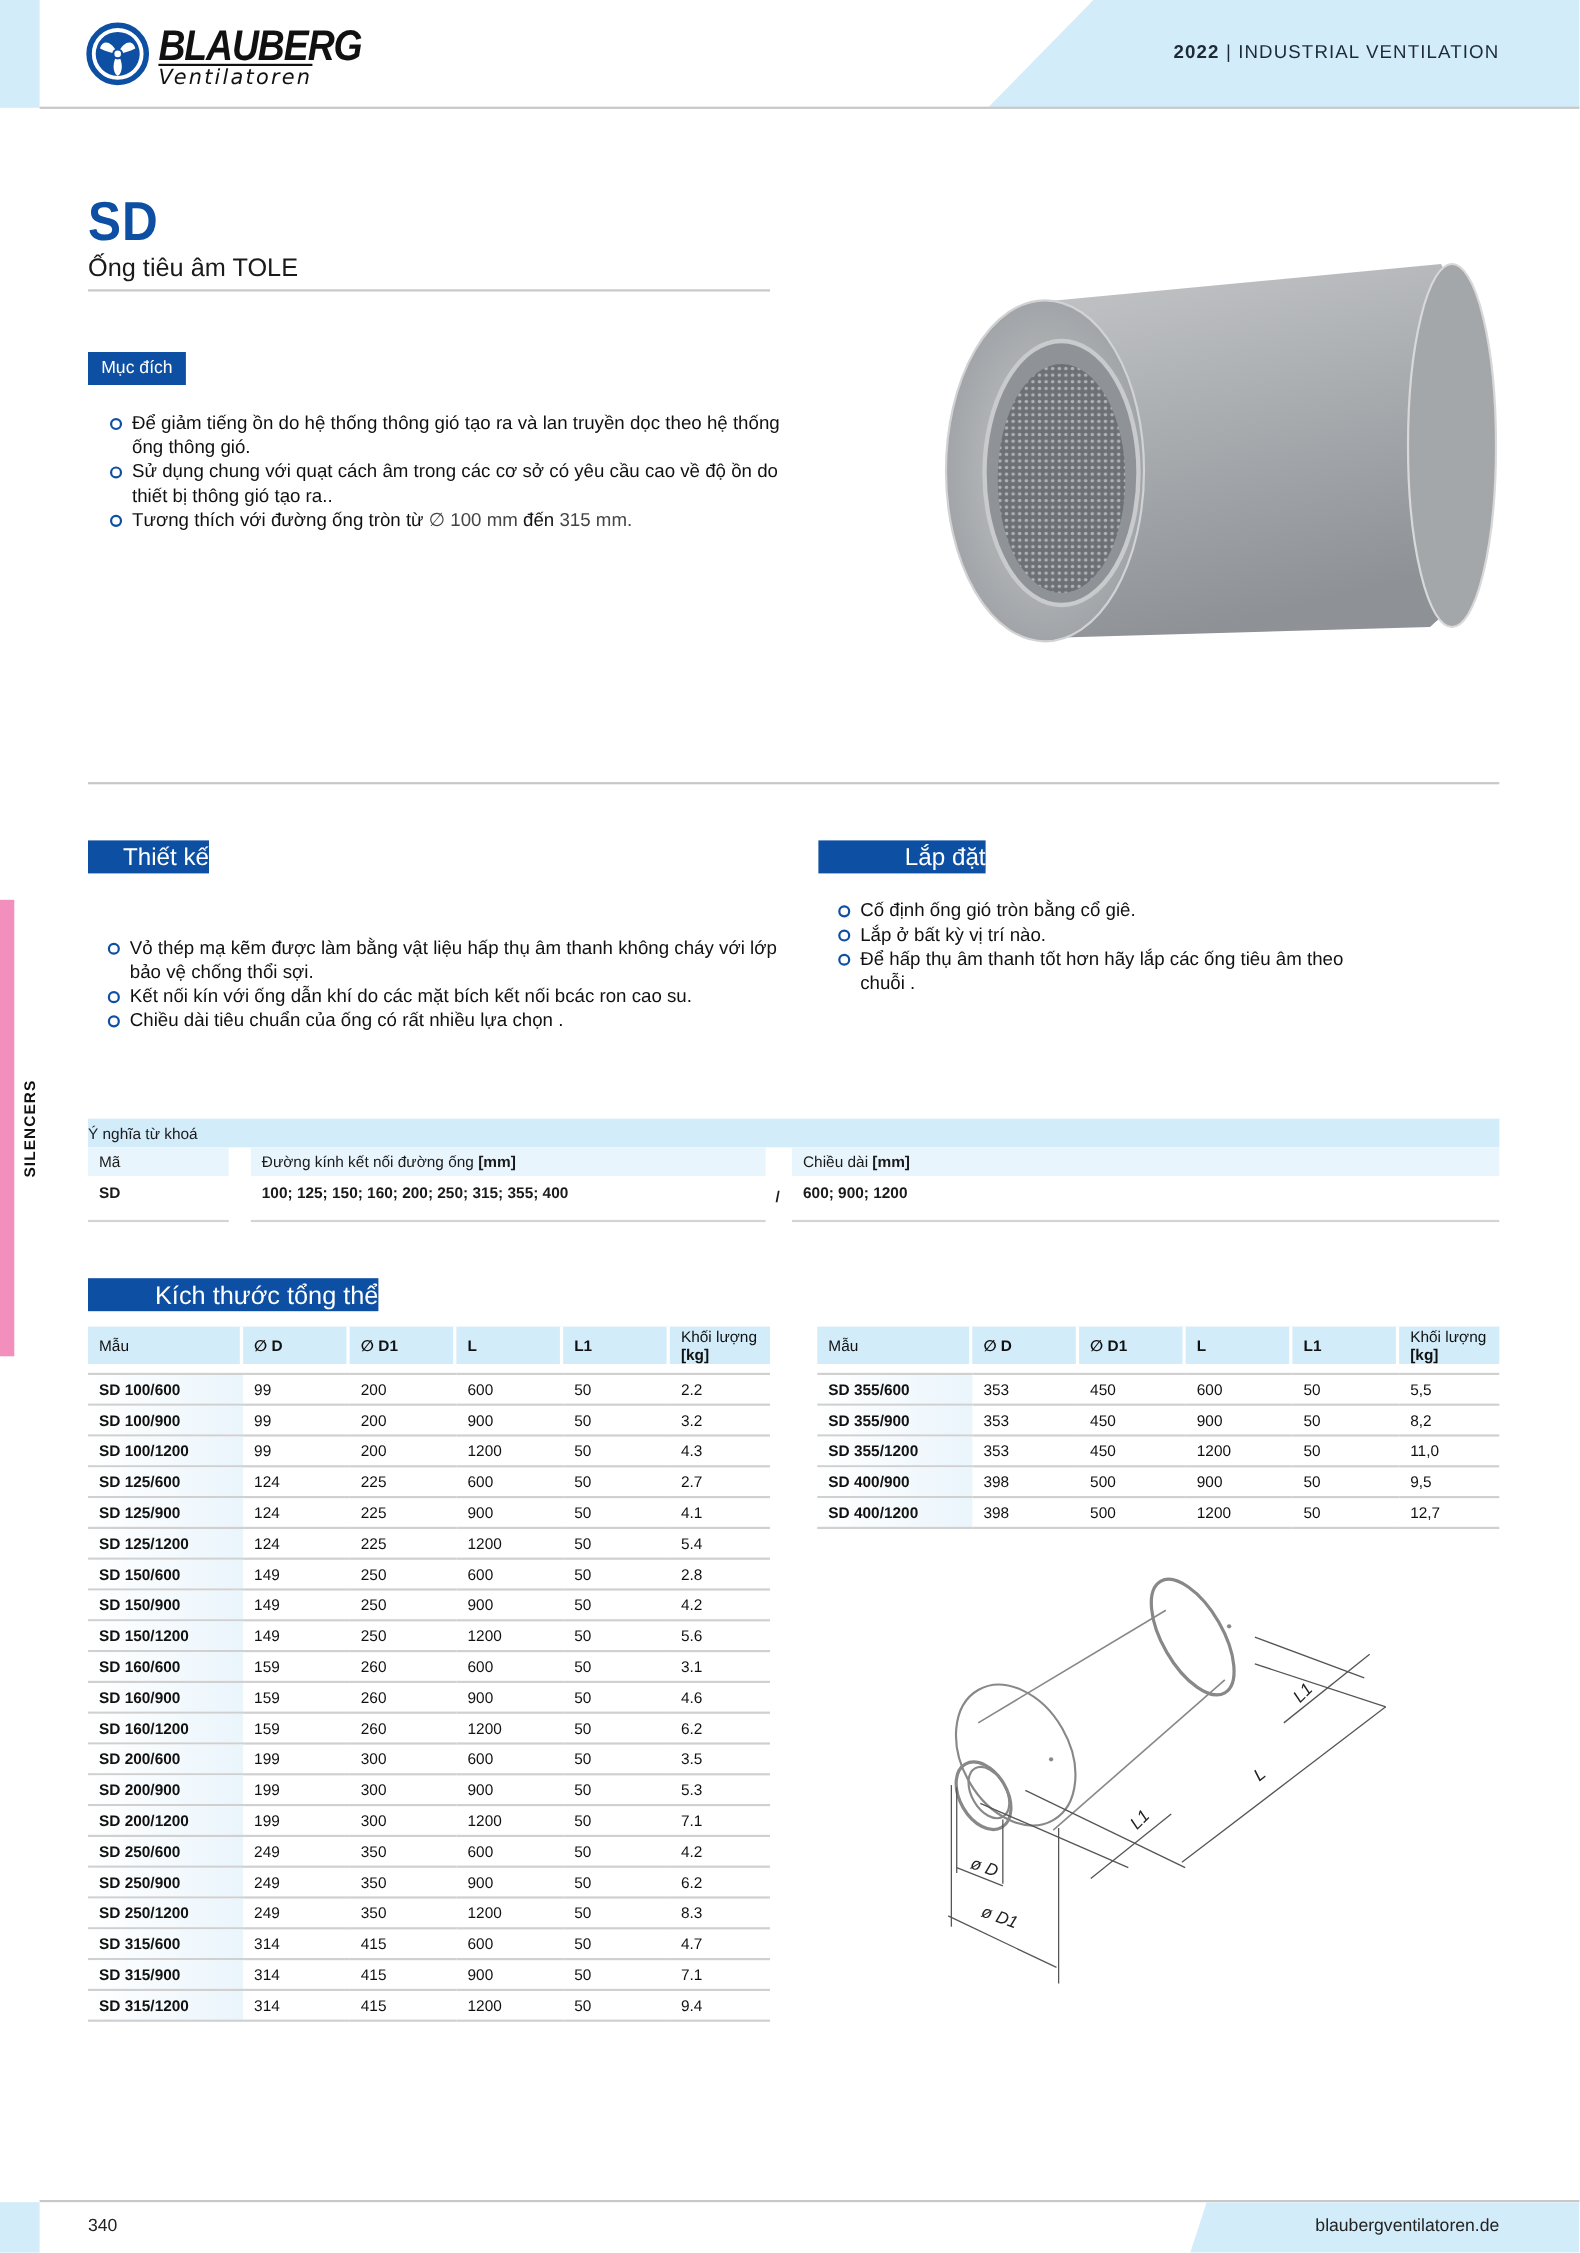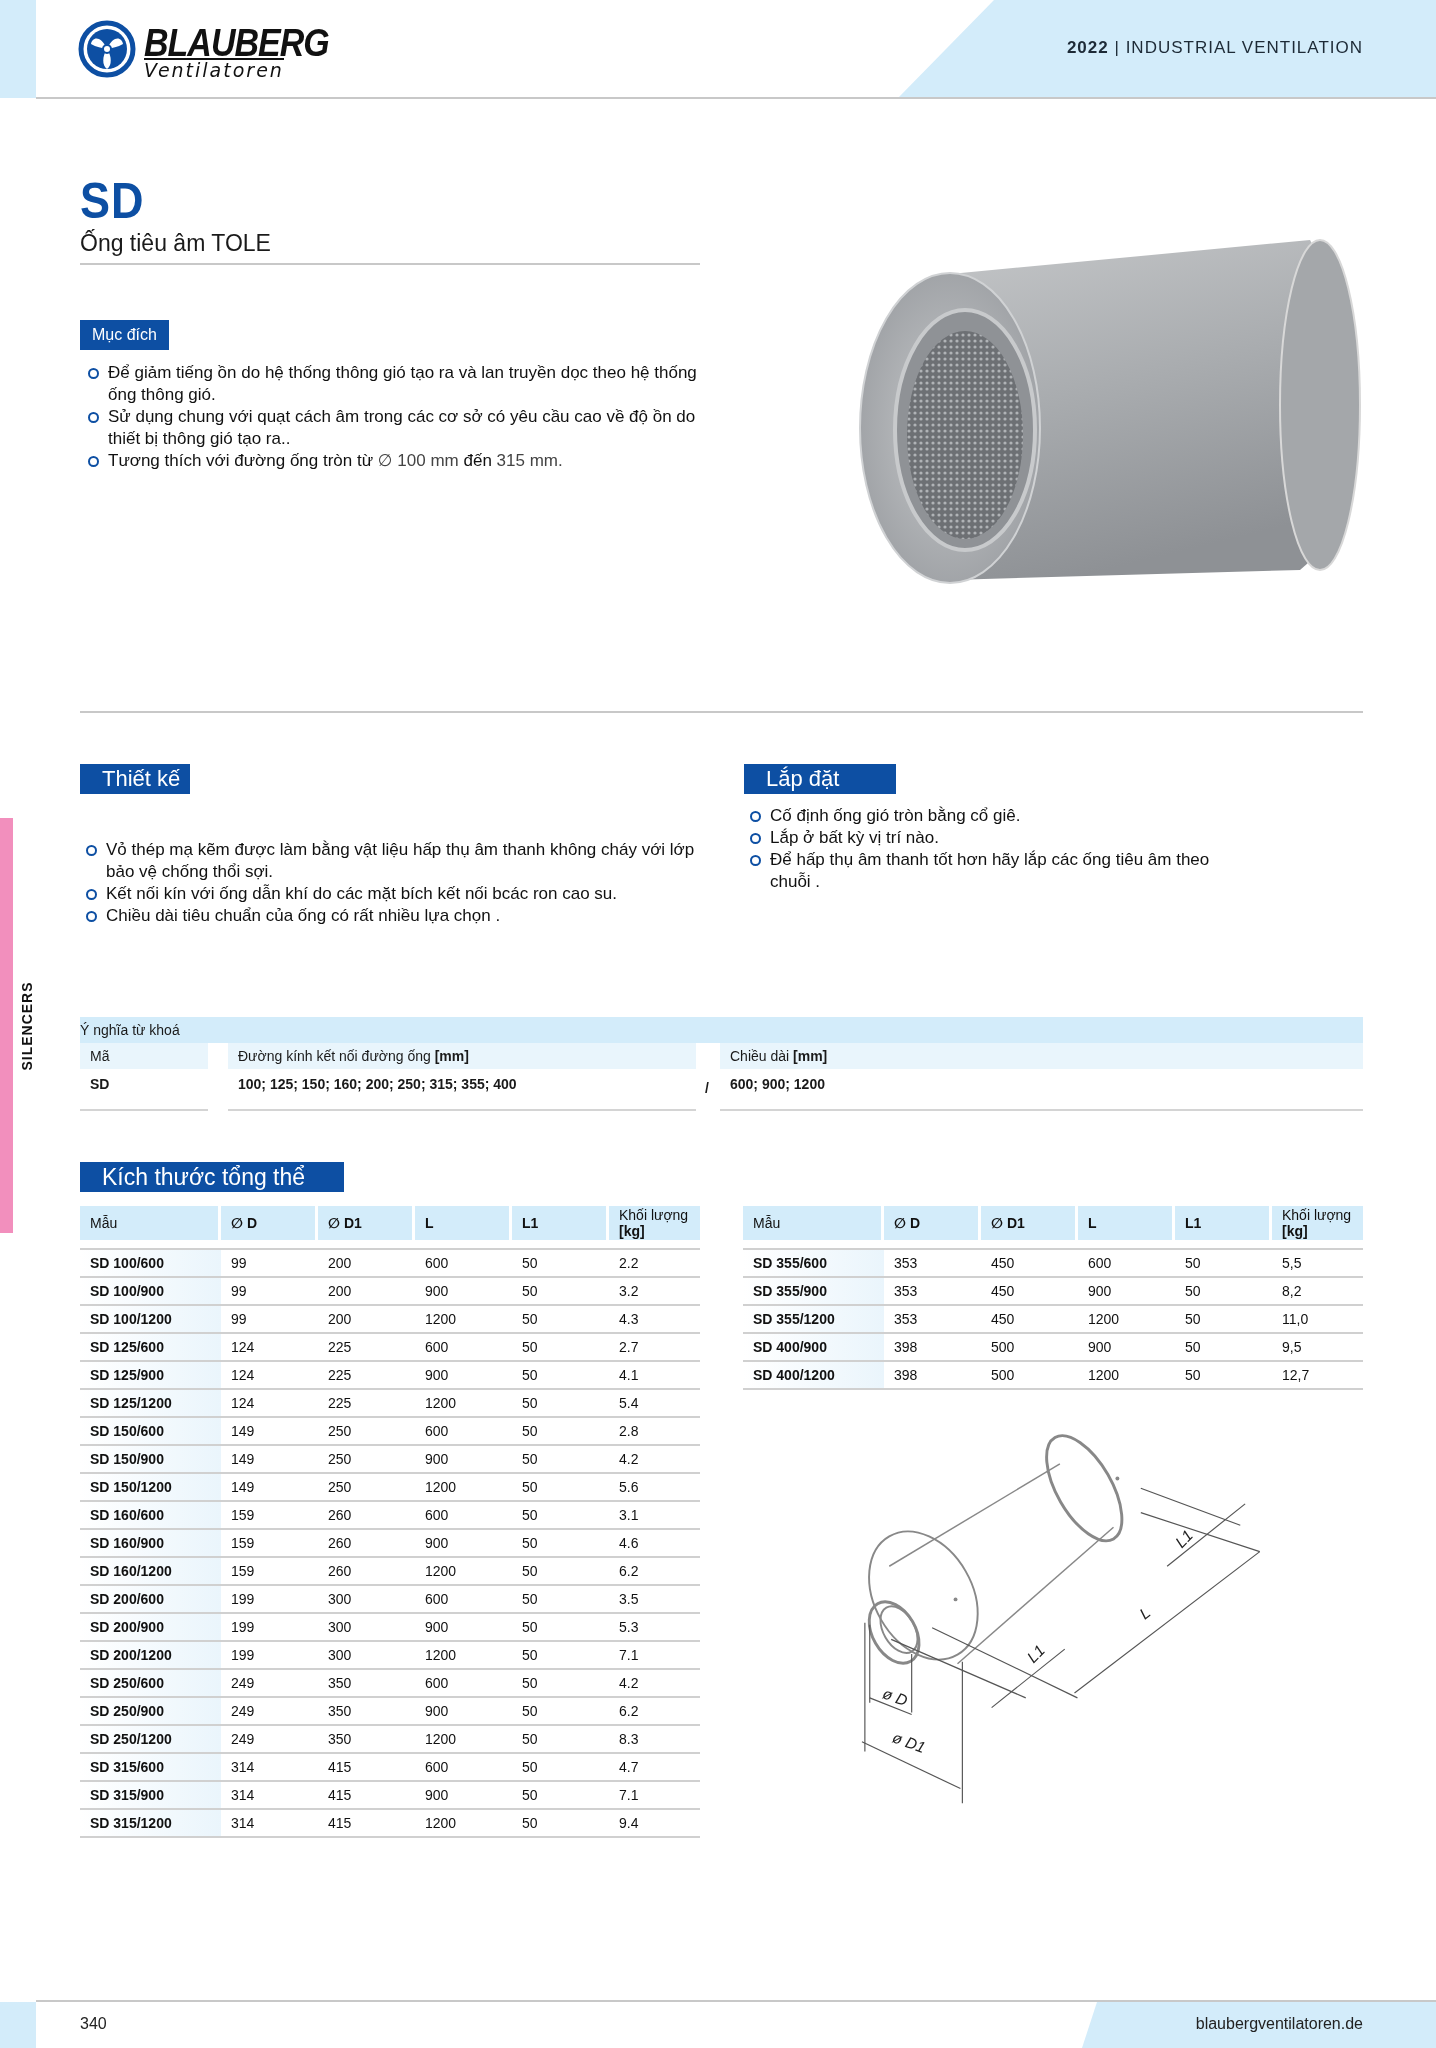--- a/index.html
+++ b/index.html
@@ -19,28 +19,28 @@
   .logo .sub { position: absolute; left: 66px; top: 38px; font-family: "DejaVu Sans", sans-serif; font-style: italic;
     font-size: 19px; letter-spacing: 2px; color: #111; border-top: 2px solid #111; line-height: 20px; padding-top: 0; }
   .hdr-title { position: absolute; right: 73px; top: 38px; font-size: 17px; letter-spacing: 1px; color: #1d2a36; }
   .hdr-title b { font-weight: bold; }
 
   
   .prod-code { position: absolute; left: 80px; top: 172px; font-size: 50px; font-weight: bold; color: #0d4fa3; letter-spacing: 1px; transform: scaleX(0.9); transform-origin: left; }
   .prod-name { position: absolute; left: 80px; top: 230px; font-size: 23px; color: #1a1a1a; }
   .title-line { position: absolute; left: 80px; top: 263px; width: 620px; height: 2px; background: #c8c8c8; }
 
-  .badge { position: absolute; background: #0d4fa3; color: #fff; }
+  .badge { position: absolute; background: #0d4fa3; color: #fff; text-align: right; }
   .badge-purpose { left: 80px; top: 320px; height: 30px; padding: 0 12px; font-size: 16px; line-height: 30px; }
   .badge-design { left: 80px; top: 764px; width: 110px; height: 30px; font-size: 22px; line-height: 30px; padding-left: 22px; box-sizing: border-box; }
   .badge-install { left: 744px; top: 764px; width: 152px; height: 30px; font-size: 22px; line-height: 30px; padding-left: 22px; box-sizing: border-box; }
   .badge-dims { left: 80px; top: 1162px; width: 264px; height: 30px; font-size: 23px; line-height: 30px; padding-left: 22px; box-sizing: border-box; }
   .badge-dims .unit { font-size: 16px; }
 
-  ul.bullets { position: absolute; margin: 4px; padding: 0; list-style: none; font-size: 17px; line-height: 22px; color: #111; }
+  ul.bullets { position: absolute; margin: 16px; padding: 0; list-style: none; font-size: 17px; line-height: 22px; color: #111; }
   ul.bullets li { position: relative; padding-left: 22px; }
   ul.bullets li .dot { position: absolute; left: 2px; top: 6px; width: 7px; height: 7px; border: 2px solid #0d4fa3; border-radius: 50%; }
   .purpose-list { left: 82px; top: 358px; width: 630px; }
   .design-list { left: 80px; top: 835px; width: 620px; }
   .install-list { left: 744px; top: 801px; width: 500px; }
   .muted { color: #444; }
 
   .product-photo { position: absolute; left: 840px; top: 230px; width: 530px; height: 370px; }
 
   .sep-line { position: absolute; left: 80px; top: 711px; width: 1283px; height: 2px; background: #c8c8c8; }

